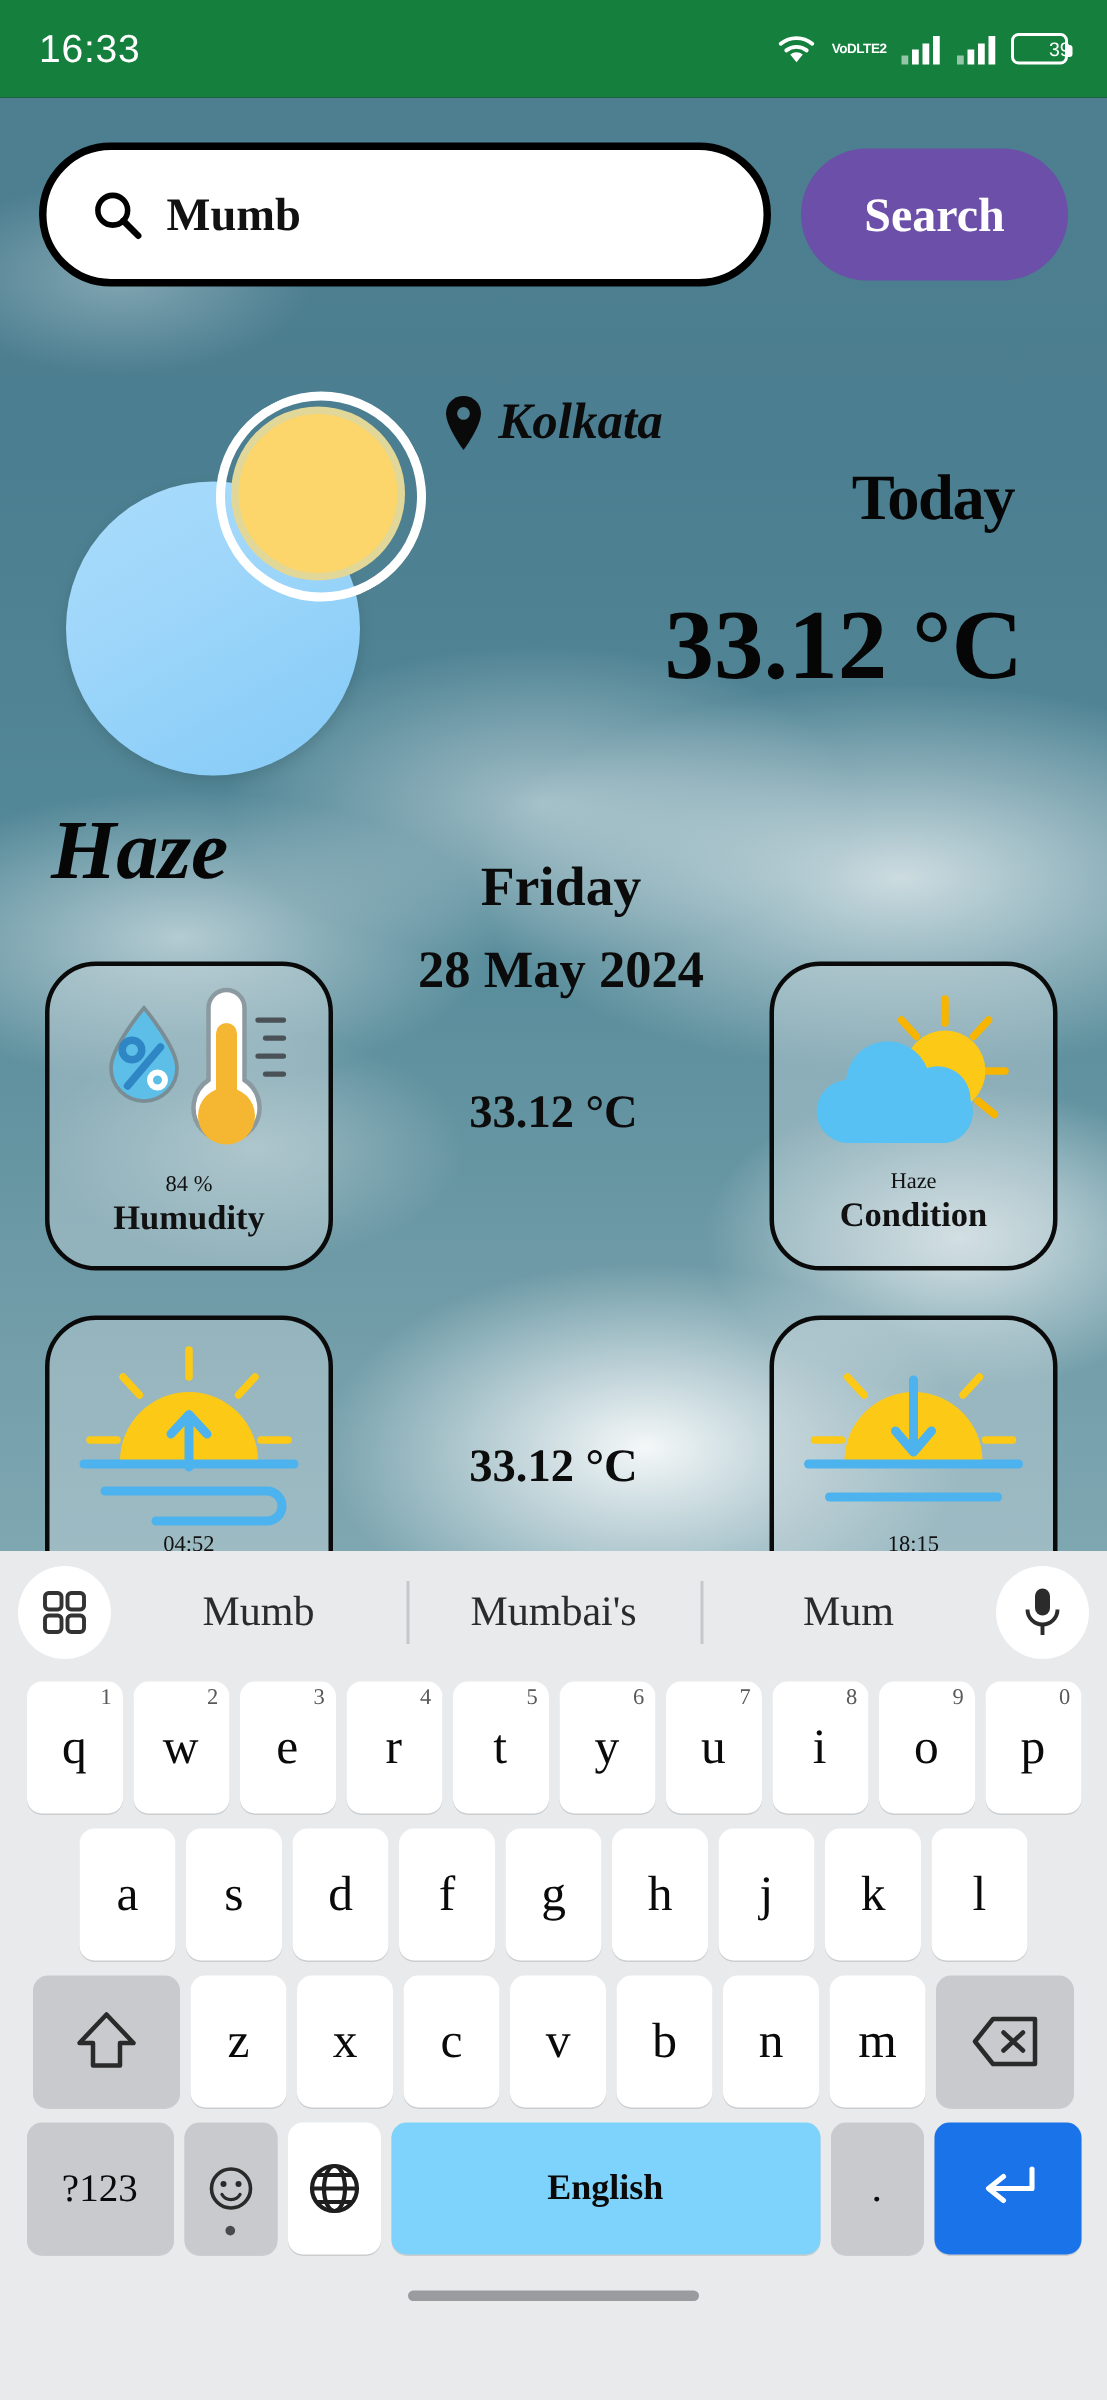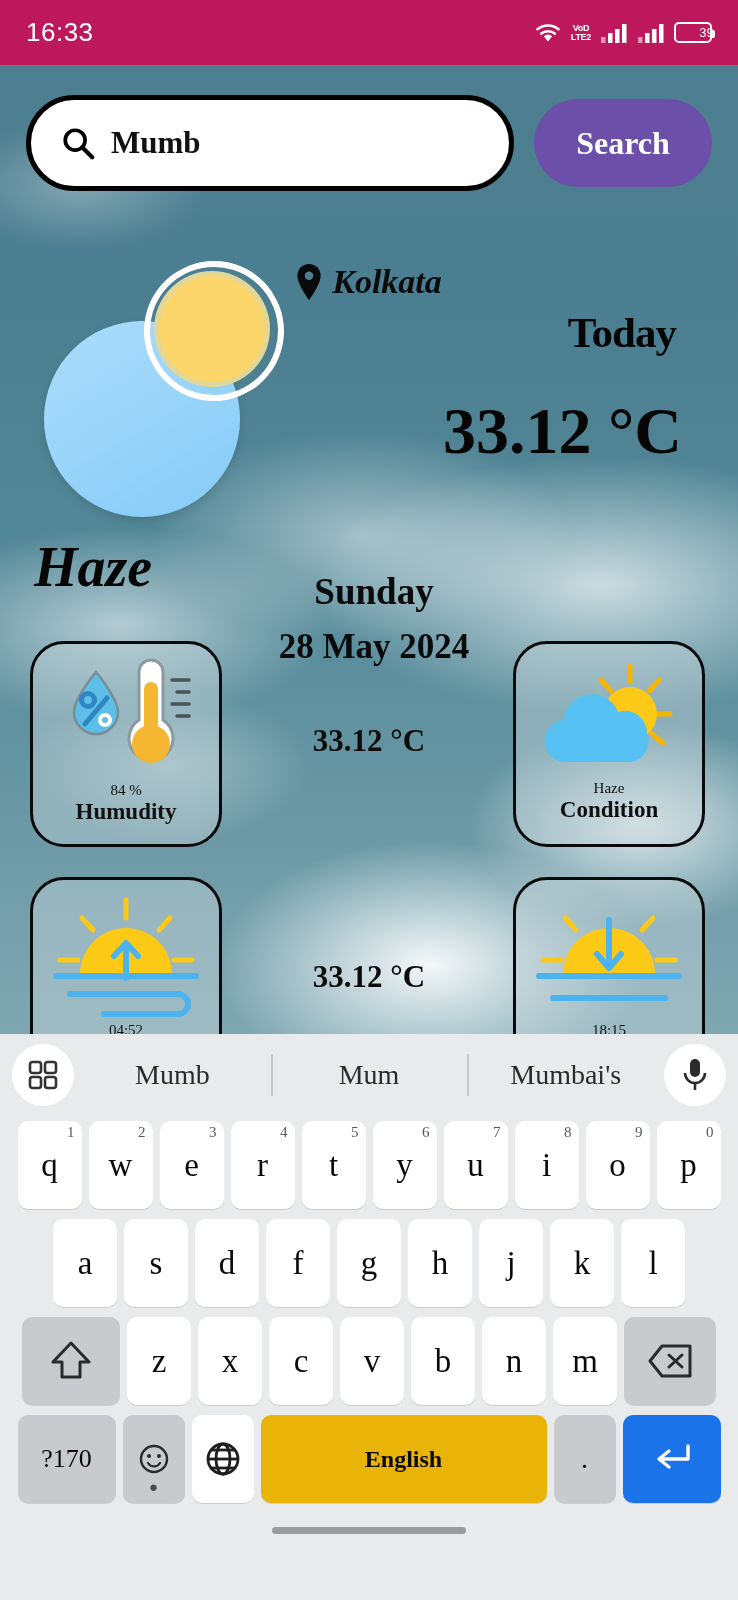--- a/index.html
+++ b/index.html
@@ -7,21 +7,21 @@
   body {
     font-family:"Liberation Serif", serif;
     background:#000;
     overflow:hidden;
     position:relative;
   }
   #app { position:relative; width:738px; height:1600px; overflow:hidden; }
 
   
   .statusbar {
-    height:65px; background:#be185d; color:#fff;
+    height:65px; background:#15803d; color:#fff;
     display:flex; align-items:center; justify-content:space-between;
     padding:0 26px; position:relative; z-index:40;
   }
   .status-time { font-size:26px; font-family:"Liberation Sans", sans-serif; letter-spacing:.5px; }
   .status-icons { display:flex; align-items:center; gap:9px; }
   .ic { display:block; }
   .volte { font-family:"Liberation Sans", sans-serif; font-size:9px; line-height:9px;
            font-weight:bold; text-align:center; letter-spacing:-.3px; }
   .batt { position:relative; width:38px; height:21px; border:2px solid #fff; border-radius:5px;
           display:flex; align-items:center; justify-content:center;padding-left:27px; }
@@ -136,21 +136,21 @@
   .krow { display:flex; justify-content:center; align-items:center; gap:7px; padding:0 5px; height:98px; }
   .key {
     background:#fff; border-radius:10px; width:64px; height:88px; position:relative;
     display:flex; align-items:center; justify-content:center;
     font-size:33px; color:#0a0a0a; font-family:"Liberation Serif", serif;
     box-shadow:0 1px 0 rgba(0,0,0,.12); cursor:pointer;
   }
   .key .num { position:absolute; top:3px; right:7px; font-size:15px; color:#59595c; }
   .key.wide { width:92px; background:#c8cace; }
   .key.shift { width:98px; background:#c8cace; }
-  .key.space { width:286px; background:#eab308; font-size:24px; font-weight:bold; }
+  .key.space { width:286px; background:#7dd3fc; font-size:24px; font-weight:bold; }
   .key.sym { width:98px; background:#c8cace; font-size:26px; }
   .key.emoji { width:62px; background:#c8cace; }
   .key.globe { width:62px; background:#fff; }
   .key.dot { width:62px; background:#c8cace; font-size:28px; }
   .key.enter { width:98px; background:#1a73e8; }
   .navbar { height:44px; display:flex; align-items:center; justify-content:center; background:#e9eaec; }
   .navpill { width:194px; height:7px; border-radius:6px; background:#9a9b9f; }
   .kbd-dot-mark { position:absolute; bottom:7px; left:50%; transform:translateX(-50%);
                   font-size:15px; color:#4a4a4d; }
 </style>
@@ -160,21 +160,21 @@
 <div id="app">
 
   <div class="statusbar">
     <div class="status-time">16:33</div>
     <div class="status-icons">
       <svg class="ic" width="28" height="22" viewBox="0 0 28 22">
         <path d="M14 19.5l-4.2-5.2a6.6 6.6 0 018.4 0z" fill="#fff"></path>
         <path d="M3.5 7.2a16.5 16.5 0 0121 0" stroke="#fff" stroke-width="2.6" fill="none" stroke-linecap="round"></path>
         <path d="M7.2 11.6a11 11 0 0113.6 0" stroke="#fff" stroke-width="2.6" fill="none" stroke-linecap="round"></path>
       </svg>
-      <div style="display:flex;flex-direction:column;">
+      <div style="display:flex;">
         <span class="volte">VoD</span>
         <span class="volte">LTE2</span>
       </div>
       <svg class="ic" width="28" height="22" viewBox="0 0 28 22">
         <rect x="1" y="15" width="4.5" height="6" fill="#fff" opacity=".55"></rect>
         <rect x="8" y="11" width="4.5" height="10" fill="#fff"></rect>
         <rect x="15" y="7" width="4.5" height="14" fill="#fff"></rect>
         <rect x="22" y="2" width="4.5" height="19" fill="#fff"></rect>
       </svg>
       <svg class="ic" width="28" height="22" viewBox="0 0 28 22">
@@ -214,21 +214,21 @@
     <div class="bigtemp">33.12 °C</div>
 
     <div class="mainicon">
       <div class="haze-ball"></div>
       <div class="sun-ball"></div>
       <div class="sun-ring"></div>
       <div class="sun-ring2"></div>
     </div>
     <div class="hazelabel">Haze</div>
 
-    <div class="dayname">Sunday</div>
+    <div class="dayname">Friday</div>
     <div class="datestr">28 May 2024</div>
 
     <div class="cards">
 
       <div class="cardrow">
         <div class="card left">
           <svg width="140" height="122" viewBox="0 0 140 122">
             <path d="M40 14c0 0 -22 26 -22 40a22 22 0 0044 0c0-14-22-40-22-40z" fill="#5dbfe8" stroke="#7b8d94" stroke-width="2.5"></path>
             <line x1="29" y1="66" x2="51" y2="40" stroke="#2f86c4" stroke-width="5" stroke-linecap="round"></line>
             <circle cx="32" cy="42" r="6.5" fill="none" stroke="#2f86c4" stroke-width="5"></circle>
@@ -318,22 +318,22 @@
       <div class="sug-grid-btn">
         <svg width="30" height="30" viewBox="0 0 30 30">
           <rect x="2" y="2" width="11" height="11" rx="2.5" fill="none" stroke="#333" stroke-width="2.6"></rect>
           <rect x="17" y="2" width="11" height="11" rx="2.5" fill="none" stroke="#333" stroke-width="2.6"></rect>
           <rect x="2" y="17" width="11" height="11" rx="2.5" fill="none" stroke="#333" stroke-width="2.6"></rect>
           <rect x="17" y="17" width="11" height="11" rx="2.5" fill="none" stroke="#333" stroke-width="2.6"></rect>
         </svg>
       </div>
       <div class="sug-items">
         <div class="sug">Mumb</div>
+        <div class="sug">Mumbai's</div>
         <div class="sug">Mum</div>
-        <div class="sug">Mumbai's</div>
       </div>
       <div class="sug-mic-btn">
         <svg width="26" height="34" viewBox="0 0 26 34">
           <rect x="8" y="1" width="10" height="18" rx="5" fill="#2b2b2b"></rect>
           <path d="M3 15a10 10 0 0020 0" stroke="#2b2b2b" stroke-width="2.6" fill="none"></path>
           <line x1="13" y1="25" x2="13" y2="32" stroke="#2b2b2b" stroke-width="2.6"></line>
         </svg>
       </div>
     </div>
 
@@ -407,21 +407,21 @@
       <div class="key">m</div>
       <div class="key wide">
         <svg width="44" height="34" viewBox="0 0 44 34">
           <path d="M14 2h28v30H14L2 17z" fill="none" stroke="#2a2a2a" stroke-width="3" stroke-linejoin="round"></path>
           <path d="M21 11l13 12M34 11L21 23" stroke="#2a2a2a" stroke-width="3" stroke-linecap="round"></path>
         </svg>
       </div>
     </div>
 
     <div class="krow">
-      <div class="key sym">?170</div>
+      <div class="key sym">?123</div>
       <div class="key emoji">
         <svg width="30" height="30" viewBox="0 0 30 30">
           <circle cx="15" cy="15" r="13" fill="none" stroke="#2a2a2a" stroke-width="2.4"></circle>
           <circle cx="10" cy="12" r="2" fill="#2a2a2a"></circle>
           <circle cx="20" cy="12" r="2" fill="#2a2a2a"></circle>
           <path d="M9 19a7 7 0 0012 0" stroke="#2a2a2a" stroke-width="2.2" fill="none" stroke-linecap="round"></path>
         </svg>
         <span class="kbd-dot-mark">●</span>
       </div>
       <div class="key globe">

